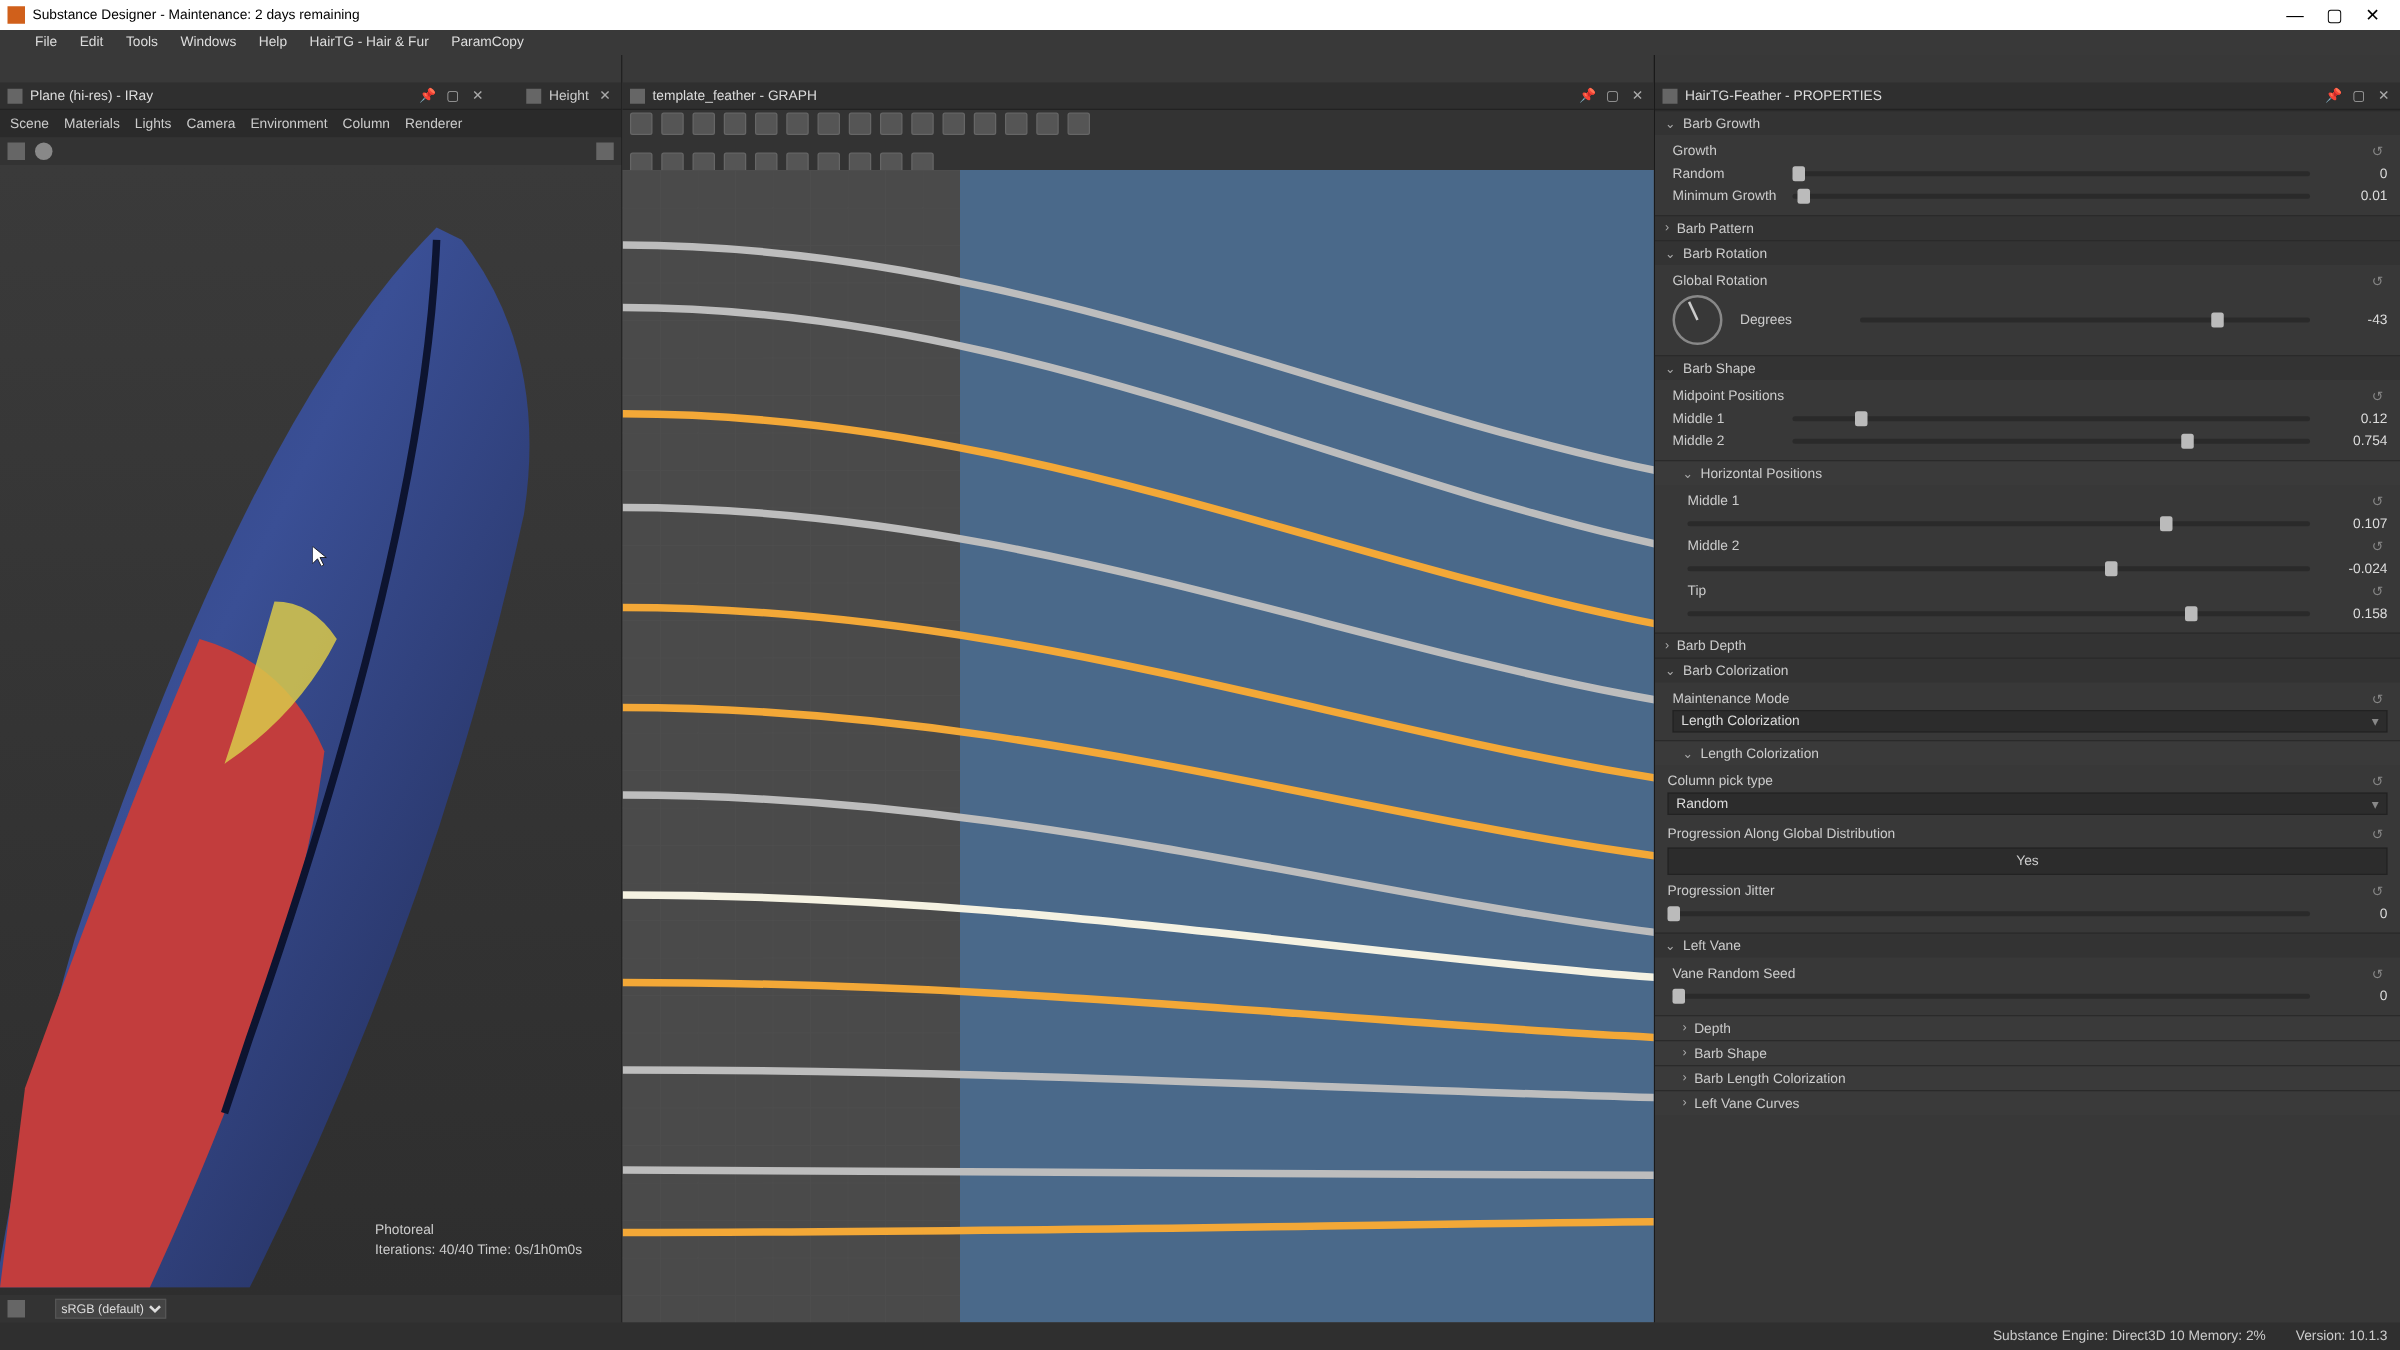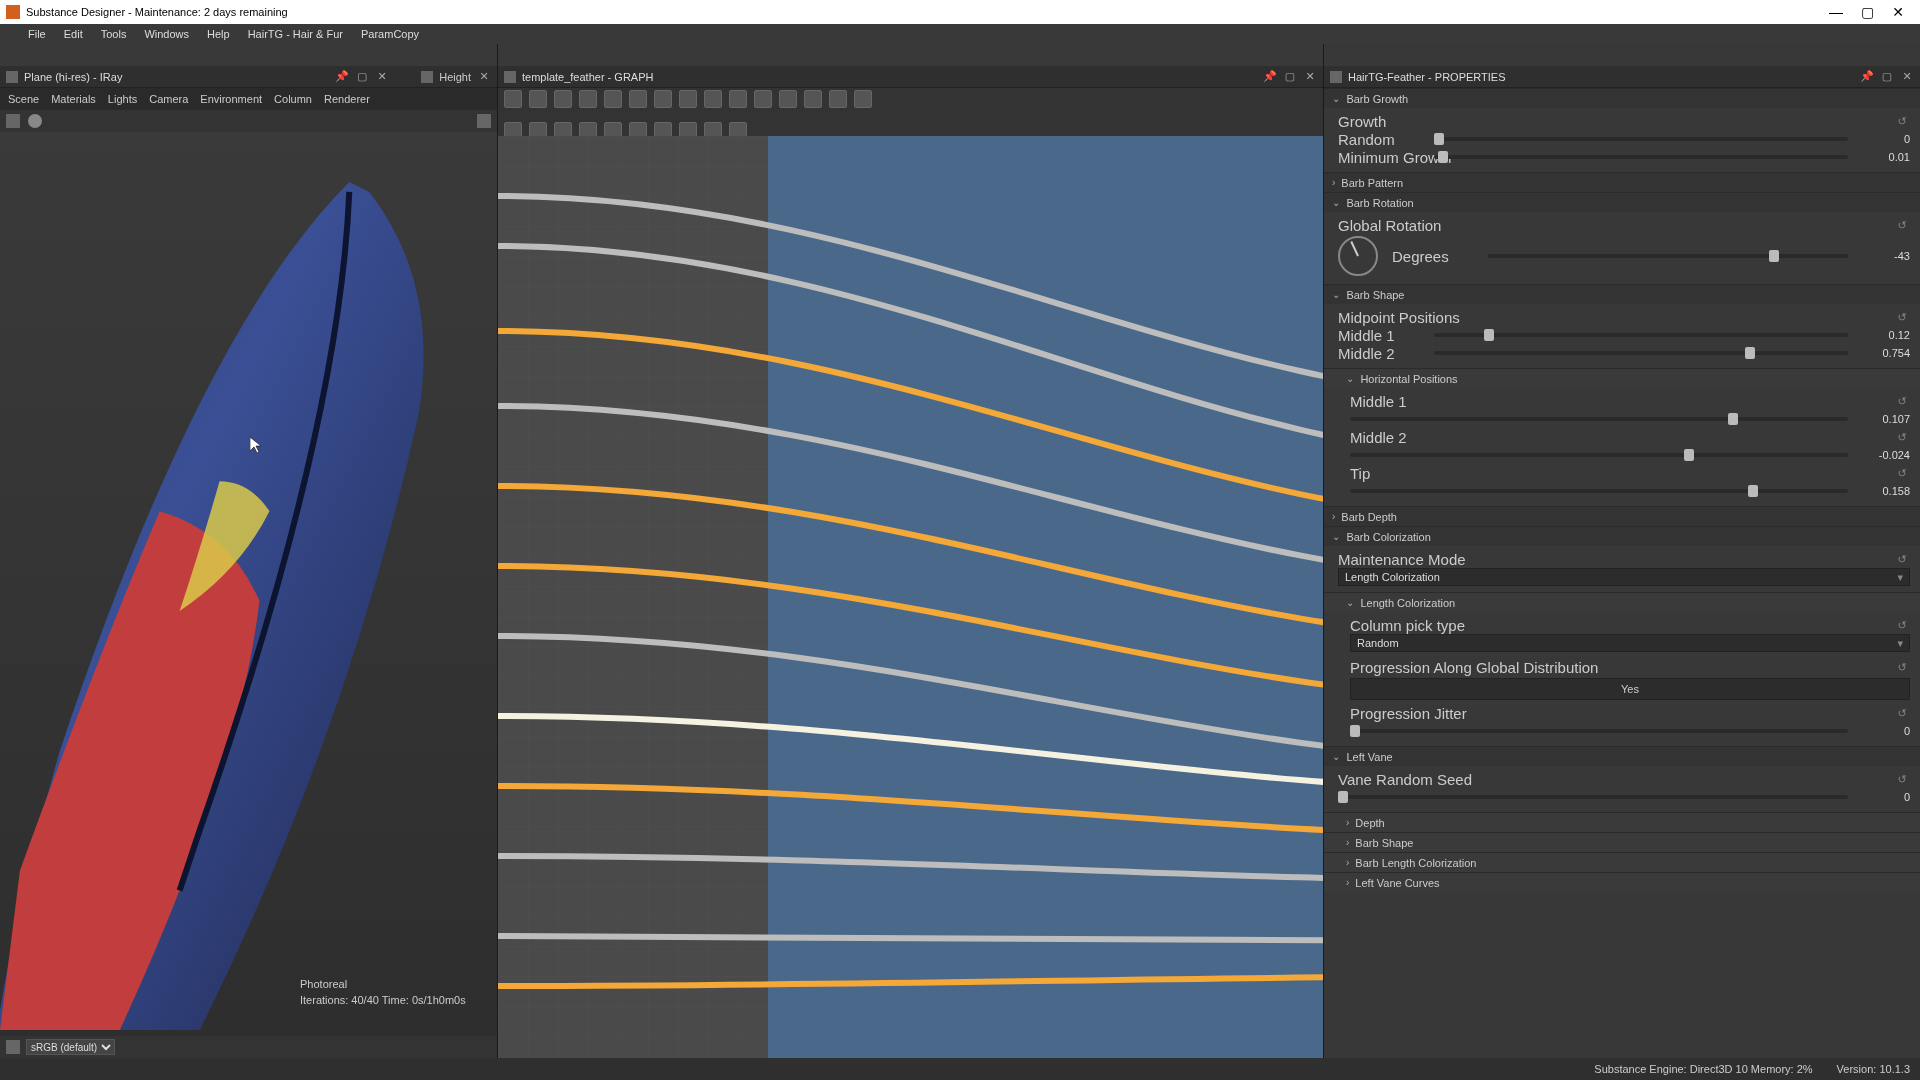--- a/index.html
+++ b/index.html
@@ -19,42 +19,42 @@
 .panel-header .hbtn { width:14px; text-align:center; color:#aaa; cursor:pointer; }
 
 
 .viewport { width:498px; border-right:1px solid #1a1a1a; }
 .view-tabs { height:22px; background:#2a2a2a; display:flex; align-items:center; gap:12px; padding:0 8px; }
 .view-tab { color:#ccc; cursor:pointer; }
 .view-toolbar { height:22px; background:#333; display:flex; align-items:center; padding:0 6px; gap:8px; }
 .view-canvas { flex:1; position:relative; background:linear-gradient(180deg,#3a3a3a,#2e2e2e); overflow:hidden; }
 .feather { position:absolute; inset:0; }
 .view-info { position:absolute; bottom:28px; left:300px; color:#aaa; font-size:11px; line-height:16px; }
-.view-footer { height:22px; background:#333; display:flex; align-items:center; padding:0 6px; gap:6px; }
+.view-footer { height:22px; background:#333; display:flex; align-items:center; padding:0 6px; gap:24px; }
 .view-footer select { background:#444; color:#ddd; border:1px solid #555; height:16px; font-size:10px; }
 
 
 .graph { flex:1; border-right:1px solid #1a1a1a; }
 .graph-toolbar { height:48px; background:#333; display:flex; flex-wrap:wrap; align-items:center; padding:2px 6px; gap:7px; }
 .gt-icon { width:18px; height:18px; background:#555; border:1px solid #666; border-radius:2px; cursor:pointer; }
 .gt-sep { width:100%; height:0; }
 .graph-canvas { flex:1; position:relative; background:#4a4a4a; overflow:hidden; }
 .graph-bg { position:absolute; inset:0; background-image:linear-gradient(#555 1px,transparent 1px),linear-gradient(90deg,#555 1px,transparent 1px); background-size:30px 30px; opacity:.35; }
 .blue-region { position:absolute; left:270px; top:0; width:560px; height:100%; background:#4a6f95; opacity:.85; }
 .wire { position:absolute; pointer-events:none; }
 
 
 .props { width:596px; background:#383838; overflow-y:auto; }
 .section-hdr { height:20px; background:#333; display:flex; align-items:center; padding:0 8px; gap:6px; border-top:1px solid #2a2a2a; cursor:pointer; }
 .section-hdr.sub { padding-left:22px; background:#3a3a3a; }
 .section-hdr .chev { font-size:10px; color:#aaa; }
 .section-body { padding:4px 10px 6px 14px; }
 .prop-row { display:flex; align-items:center; height:18px; gap:6px; }
 .prop-row.label-only { height:18px; color:#ccc; }
-.prop-label { width:120px; color:#ccc; font-size:15px; white-space:nowrap; }
+.prop-label { width:120px; color:#ccc; font-size:11px; white-space:nowrap; }
 .prop-label.small { width:90px; }
 .slider { flex:1; height:4px; background:#2a2a2a; position:relative; border-radius:2px; }
 .slider .thumb { position:absolute; top:-4px; width:10px; height:12px; background:#bbb; border-radius:2px; }
 .prop-val { width:56px; text-align:right; color:#ddd; font-size:11px; }
 .reset { width:16px; color:#888; text-align:center; cursor:pointer; }
 .dial { width:40px; height:40px; border:2px solid #888; border-radius:50%; position:relative; margin-right:8px; }
 .dial::after { content:""; position:absolute; left:50%; top:2px; width:2px; height:16px; background:#ccc; transform-origin:bottom; transform:translateX(-50%) rotate(-25deg); }
 .combo { flex:1; background:#2c2c2c; border:1px solid #222; height:18px; display:flex; align-items:center; padding:0 6px; justify-content:space-between; }
 .combo .cv { color:#ddd; }
 .combo .ar { color:#888; }
@@ -357,21 +357,21 @@
             <span class="cv">Length Colorization</span>
             <span class="ar">▾</span>
           </div>
         </div>
     </div>
 
     <div class="section-hdr sub">
         <span class="chev">⌄</span>
         <span>Length Colorization</span>
       </div>
-    <div class="section-body" style="padding-left:26px">
+    <div class="section-body" style="padding-left:10px">
       <div class="prop-row label-only">
           <span class="prop-label">Column pick type</span>
           <span style="flex:1"></span>
           <span class="reset">↺</span>
         </div>
       <div class="prop-row">
           <div class="combo">
             <span class="cv">Random</span>
             <span class="ar">▾</span>
           </div>

